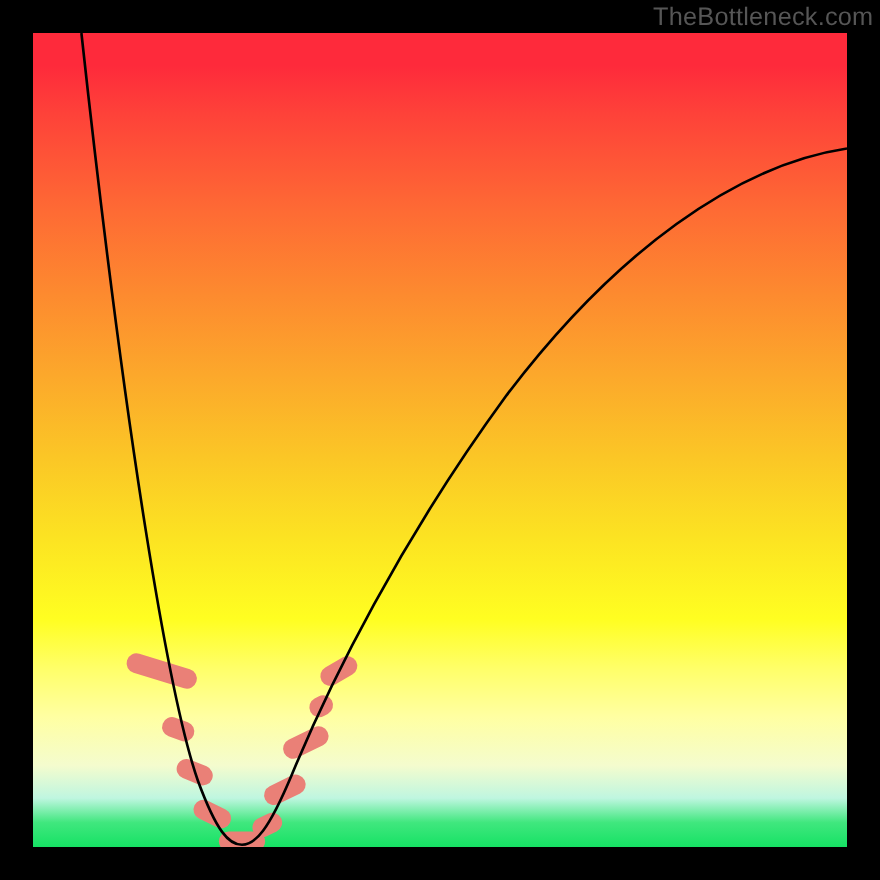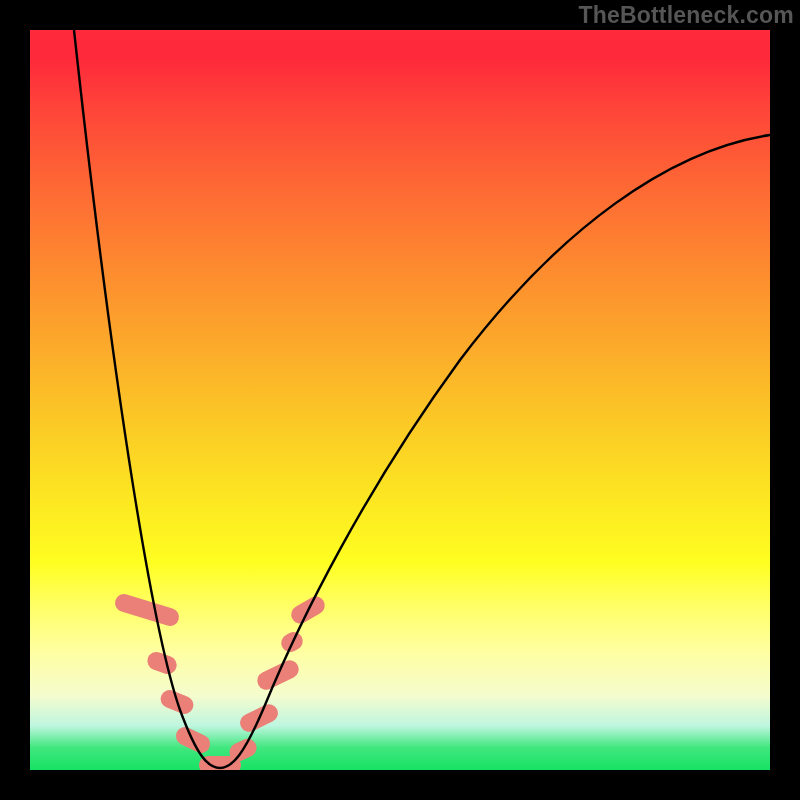--- a/index.html
+++ b/index.html
@@ -44,21 +44,21 @@
       #40E77E 97%,
       #16E264 100%
     );
   }
   .watermark {
     position: absolute;
     top: 2px;
     right: 6px;
     font-family: Arial, Helvetica, sans-serif;
     font-size: 23px;
-    font-weight: 700;
+    font-weight: 400;
     color: #565656;
     letter-spacing: 0.2px;
   }
   svg.curve-layer {
     position: absolute;
     inset: 0;
     width: 740px;
     height: 740px;
   }
 </style>

